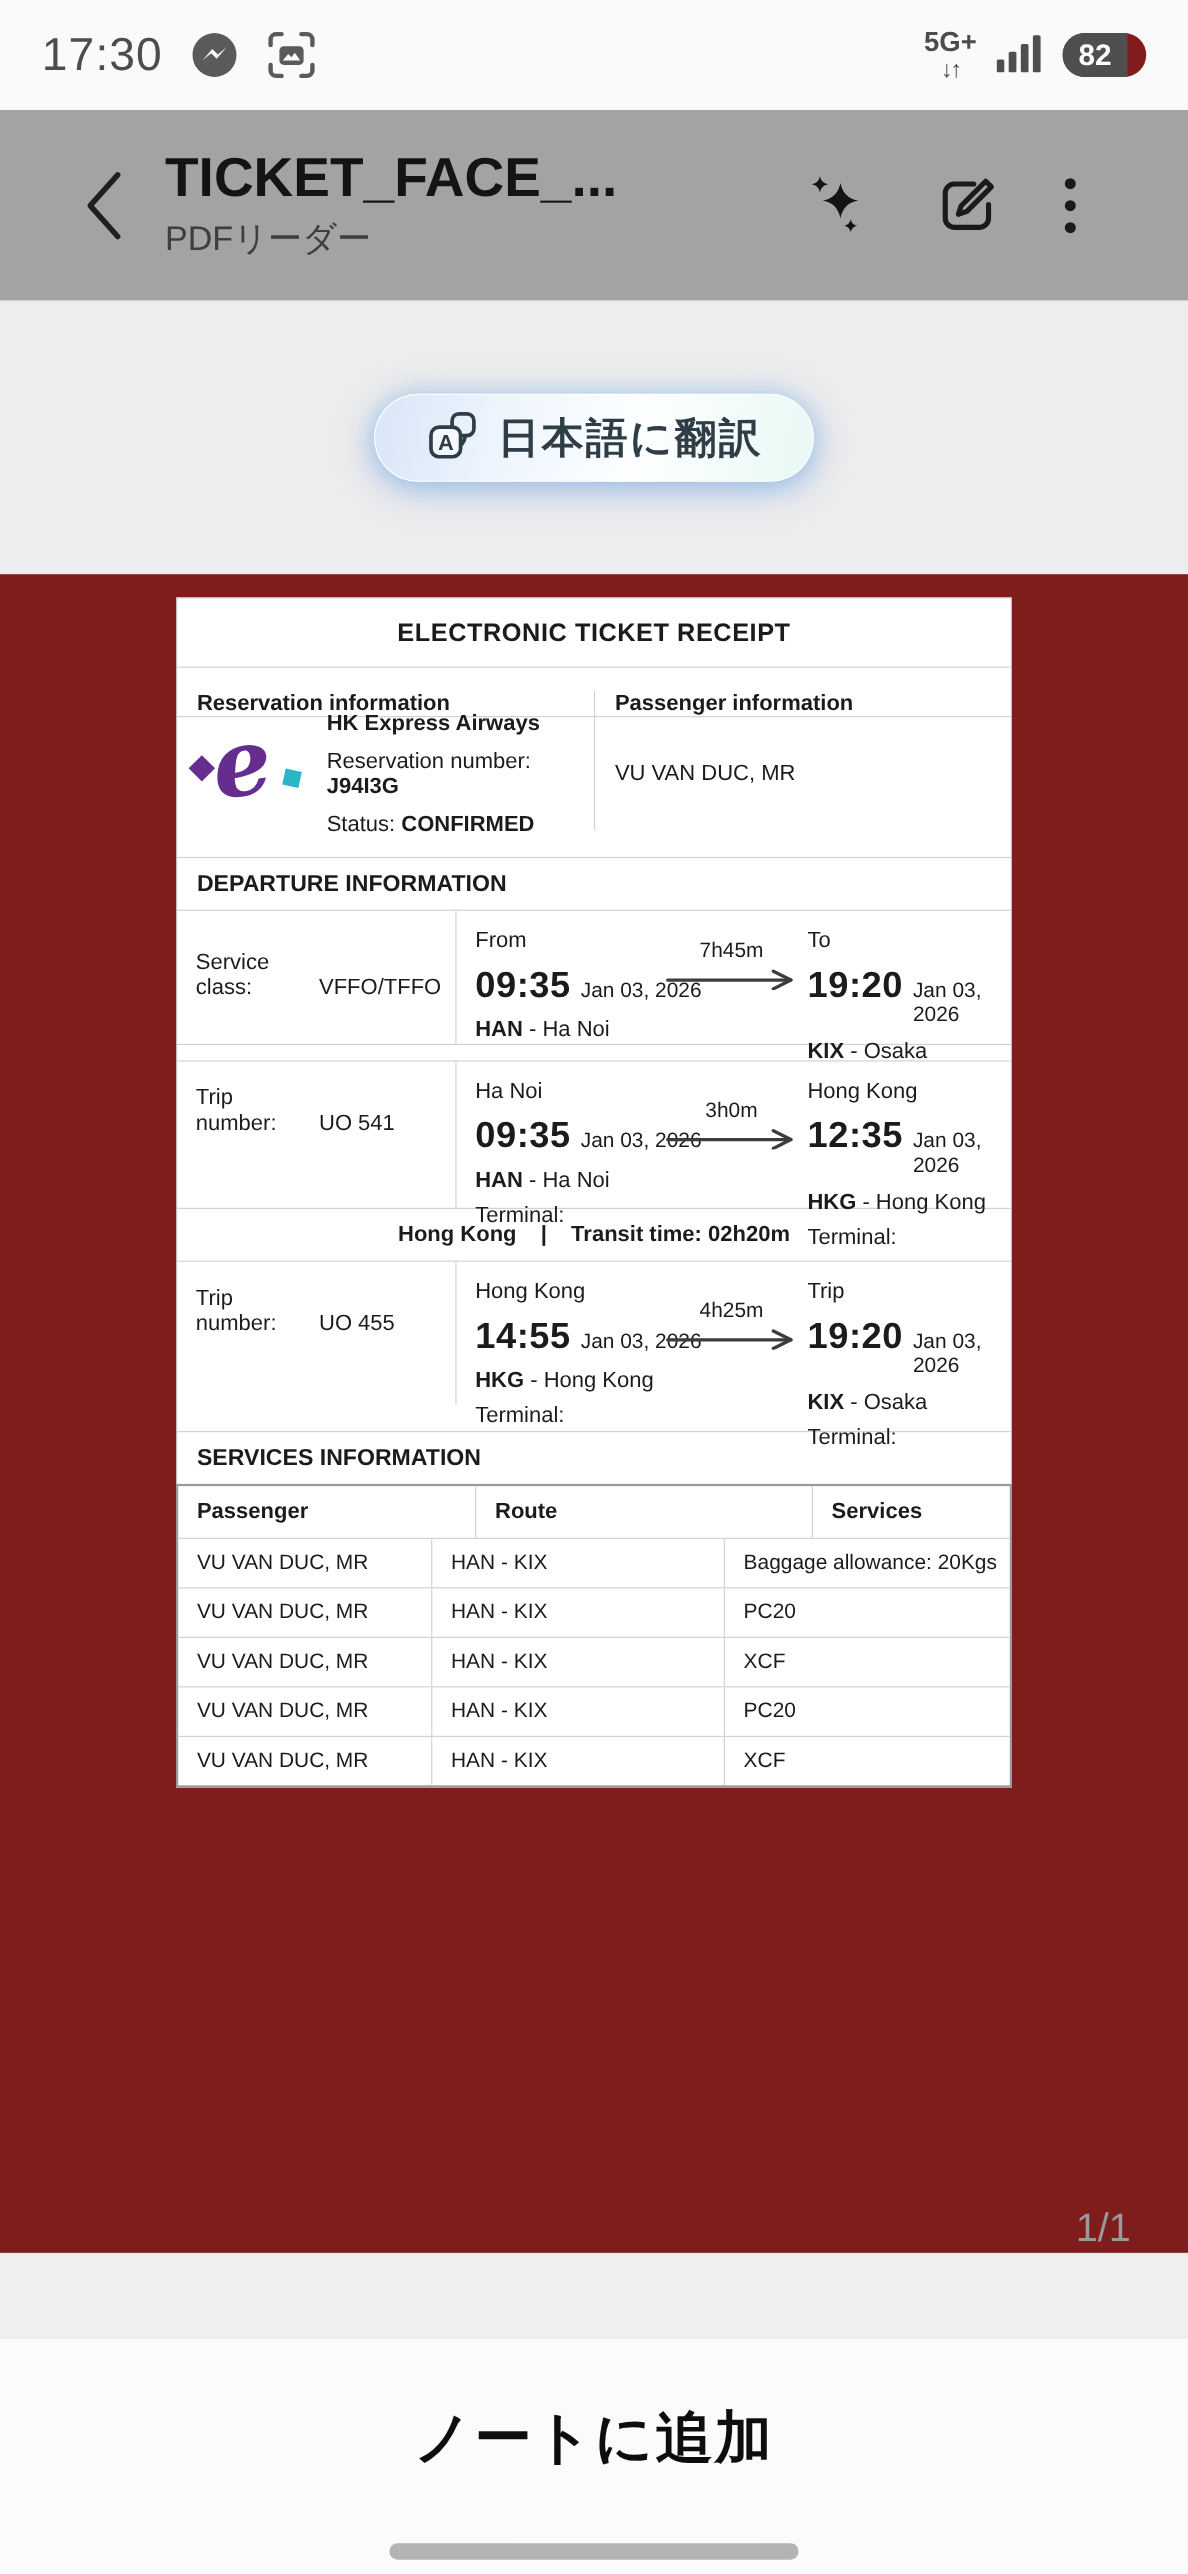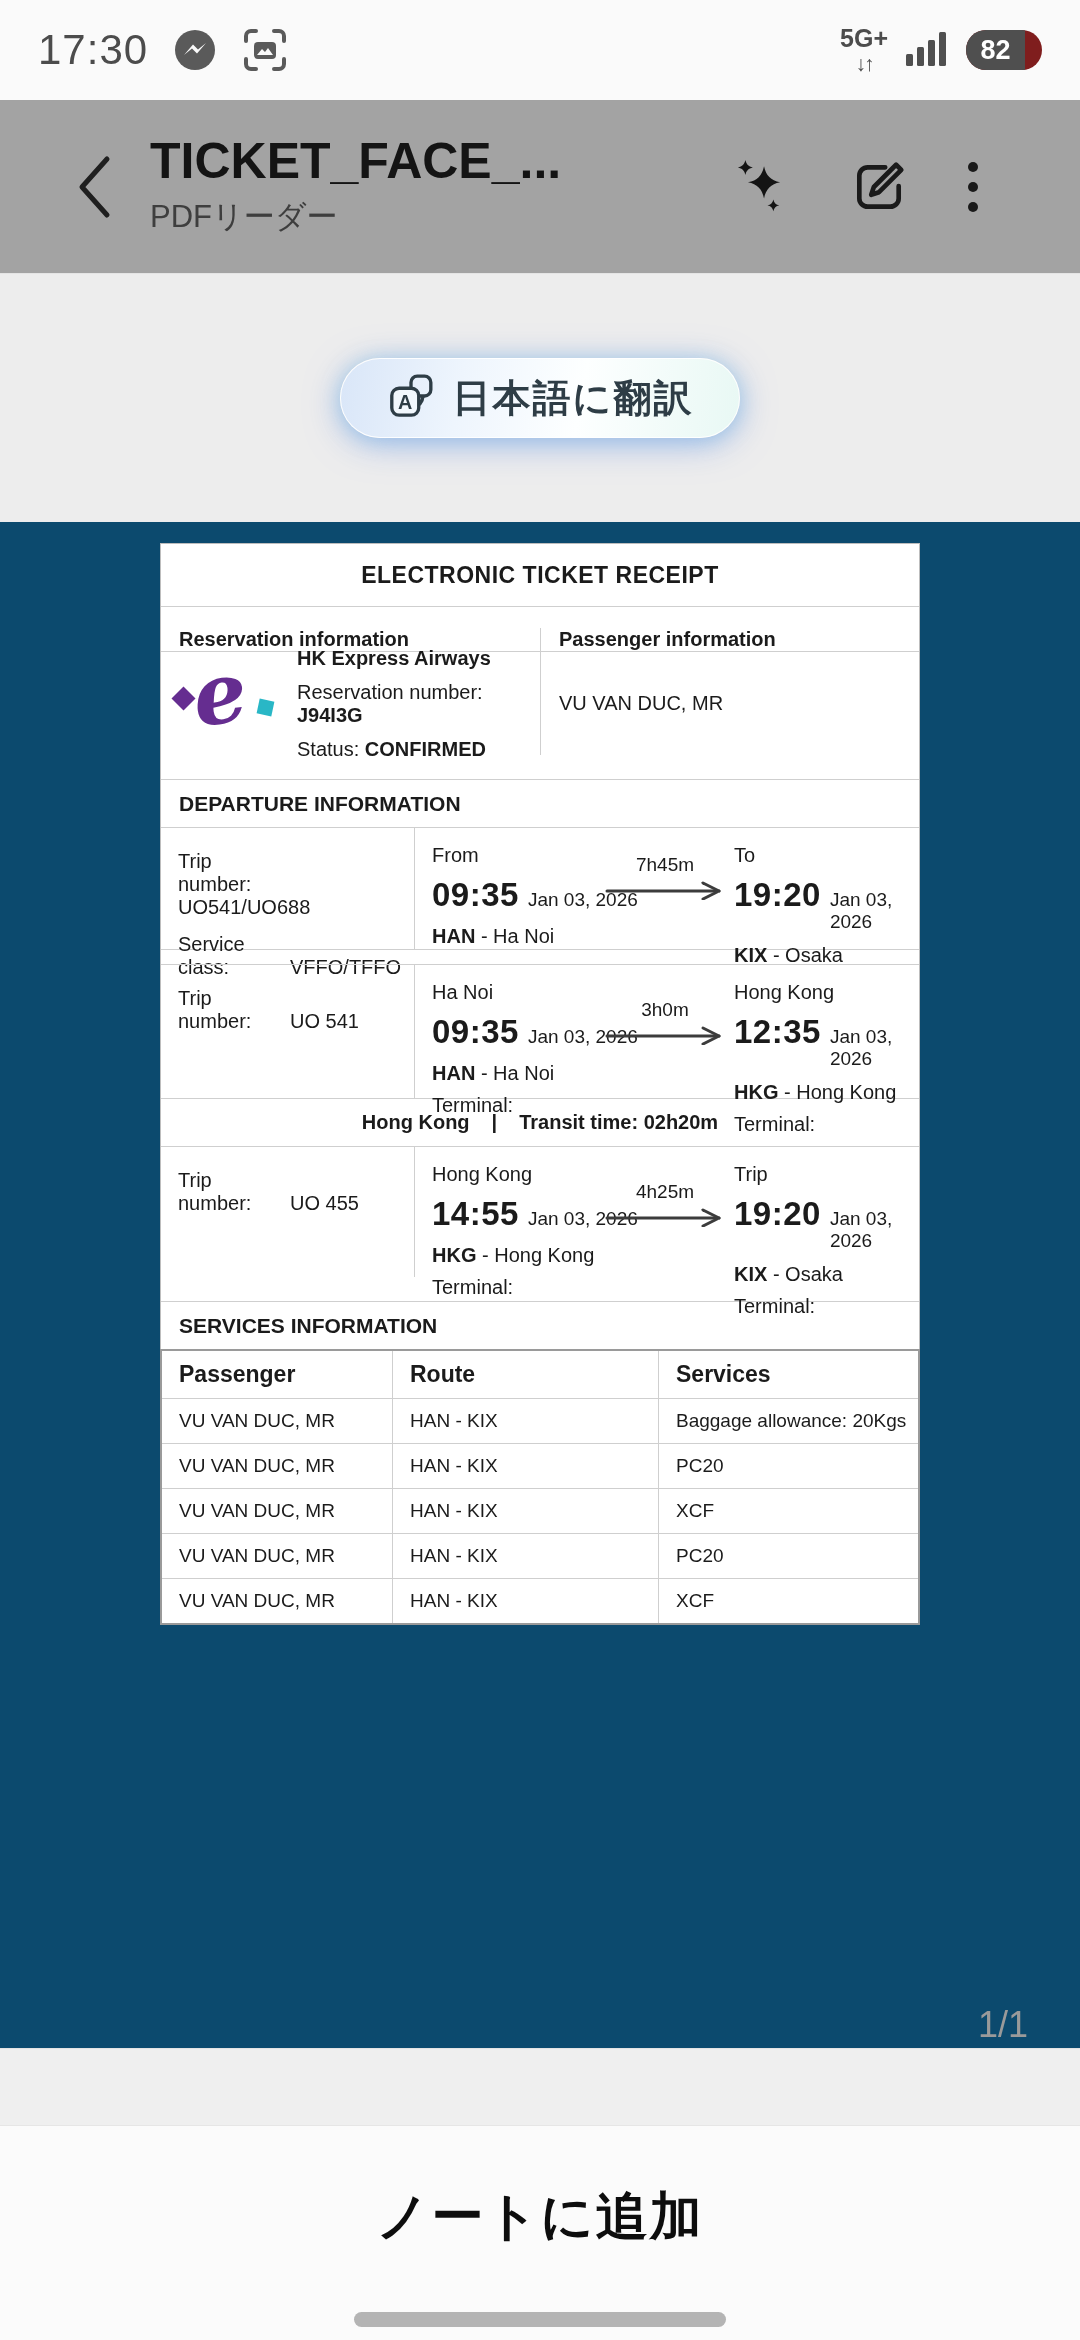--- a/index.html
+++ b/index.html
@@ -29,21 +29,21 @@
 
   
   .gray-band { height:248px; background:#ededed; display:flex; align-items:center; justify-content:center; }
   .translate-pill { display:flex; align-items:center; gap:18px; height:80px; padding:0 46px; border-radius:40px;
     background:linear-gradient(100deg,#d9e6f8 0%,#eef5fd 30%,#fdffff 60%,#e8f8f4 100%);
     box-shadow:0 6px 34px rgba(140,170,235,.75), 0 2px 18px rgba(130,205,215,.5);
     border:1px solid rgba(255,255,255,.9); cursor:pointer; }
   .translate-pill .t-label { font-size:38px; font-weight:600; color:#2e3d46; letter-spacing:2px; }
 
   
-  .doc-area { position:relative; height:1526px; background:#0c4a6e; }
+  .doc-area { position:relative; height:1526px; background:#7f1d1d; }
   .ticket { position:absolute; left:160px; top:21px; width:760px; background:#fff; border:1px solid #bdbdbd; font-size:20px; }
   .t-row { border-top:1px solid #cfcfcf; display:flex; }
   .t-row:first-child { border-top:none; }
   .r-title { height:62px; align-items:center; justify-content:center; font-weight:bold; font-size:23px; letter-spacing:.5px; }
   .r-heads { height:45px;align-items:flex-end; }
   .r-heads .hcell { width:50%; display:flex; align-items:center; padding-left:18px; font-weight:bold; }
   .r-heads .hcell + .hcell, .r-resv .rcell + .rcell { border-left:1px solid #cfcfcf; }
   .r-resv { height:104px; }
   .r-resv .rcell { width:50%; display:flex; align-items:center; }
   .resv-text { margin-left:18px; }
@@ -72,21 +72,21 @@
   .time-line .date { font-size:19px; margin-left:9px; }
   .code-line { margin-top:11px; }
   .terminal-line { margin-top:9px; }
   .arrow-block { position:absolute; left:182px; width:136px; text-align:center; }
   .arrow-sum { top:26px; } .arrow-seg { top:34px; }
   .arrow-block .dur { font-size:19px; }
   .arrow-block svg { margin-top:4px; display:block; margin-left:auto; margin-right:auto; }
 
   .services-table { margin:0 -1px -1px; border:2px solid #9a9a9a; }
   .s-row { display:flex; border-top:1px solid #cfcfcf; height:45px; }
-  .s-row.head { border-top:none; height:47px; font-weight:bold; font-size:23px; }
+  .s-row.head { border-top:none; height:47px; font-weight:bold; font-size:20px;gap:40px; }
   .s-row { font-size:19px; }
   .s-cell { display:flex; align-items:center; padding-left:17px; }
   .s-c0 { width:230px; } .s-c1 { width:266px; border-left:1px solid #cfcfcf; } .s-c2 { flex:1; border-left:1px solid #cfcfcf; }
 
   .page-indicator { position:absolute; right:52px; bottom:2px; font-size:36px; color:#9a9a9a; }
 
   
   .logo { position:relative; width:104px; height:92px; margin-left:14px; flex:none; }
   .logo-e { position:absolute; left:18px; top:-14px; font-family:"DejaVu Serif",serif; font-style:italic; font-weight:bold;
     font-size:84px; color:var(--brand-purple,#652d90); transform:rotate(-8deg); }
@@ -219,21 +219,20 @@
         </div>
         <div class="rcell">
           <div class="pass-name">VU VAN DUC, MR</div>
         </div>
       </div>
 
       <div class="t-row r-section">DEPARTURE INFORMATION</div>
 
       <div class="t-row trip-row r-sum">
         <div class="cell-left">
-          <div><span class="lbl">Trip number:</span><span>UO541/UO688</span></div>
           <div class="line2"><span class="lbl">Service class:</span><span>VFFO/TFFO</span></div>
         </div>
         <div class="cell-main">
           <div class="pt-block pt-from">
             <div class="city">From</div>
             <div class="time-line">
                 <span class="big">09:35</span>
                 <span class="date">Jan 03, 2026</span>
               </div>
             <div class="code-line"><b>HAN</b> <span>- Ha Noi</span></div>

